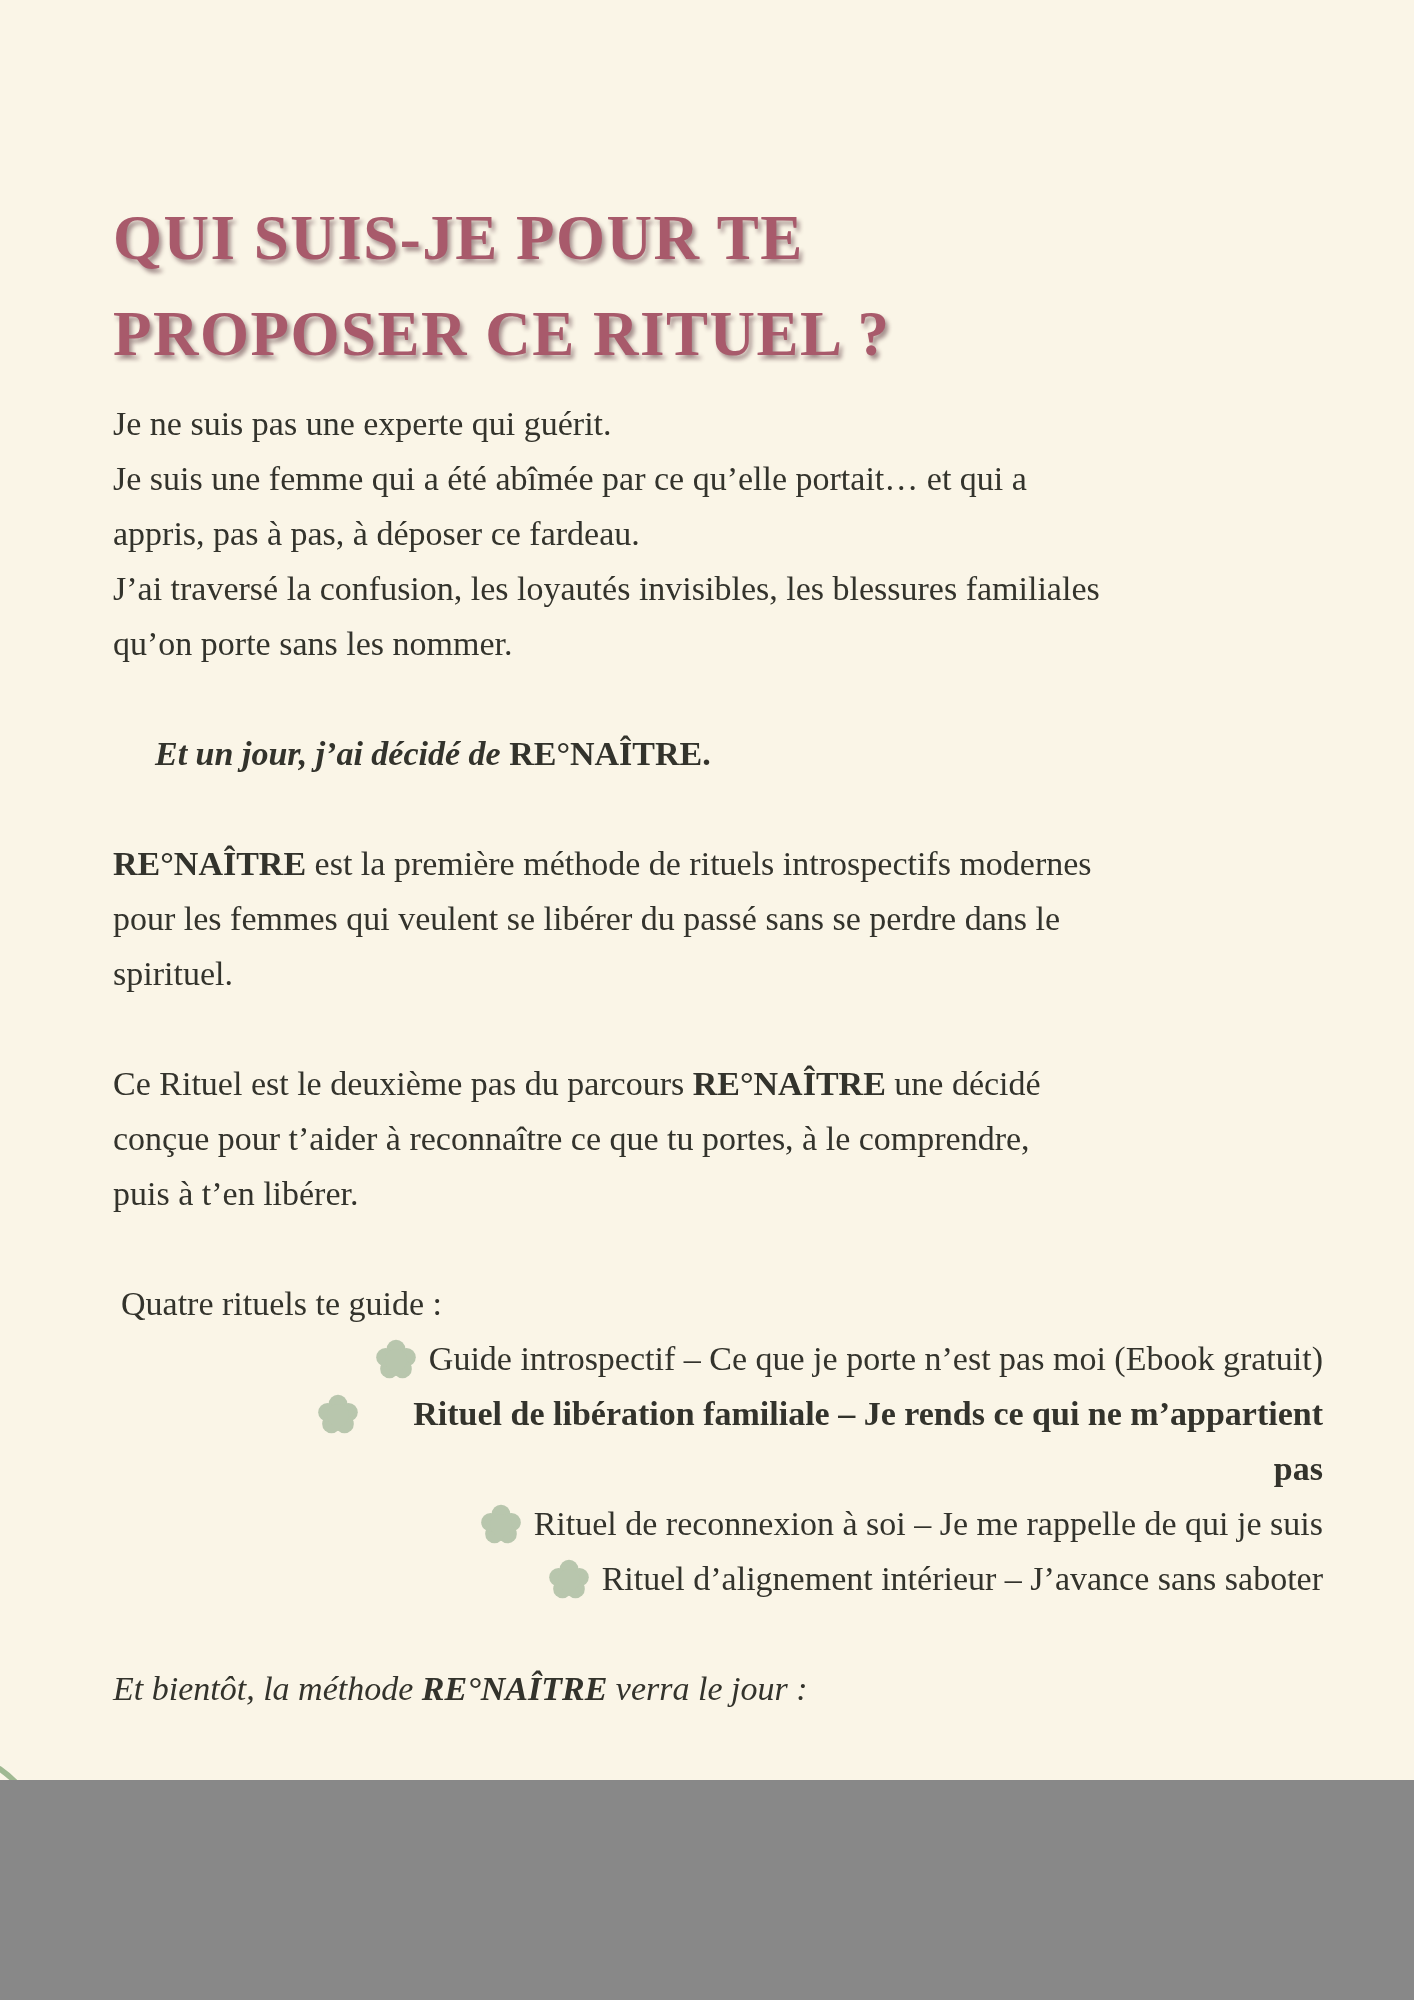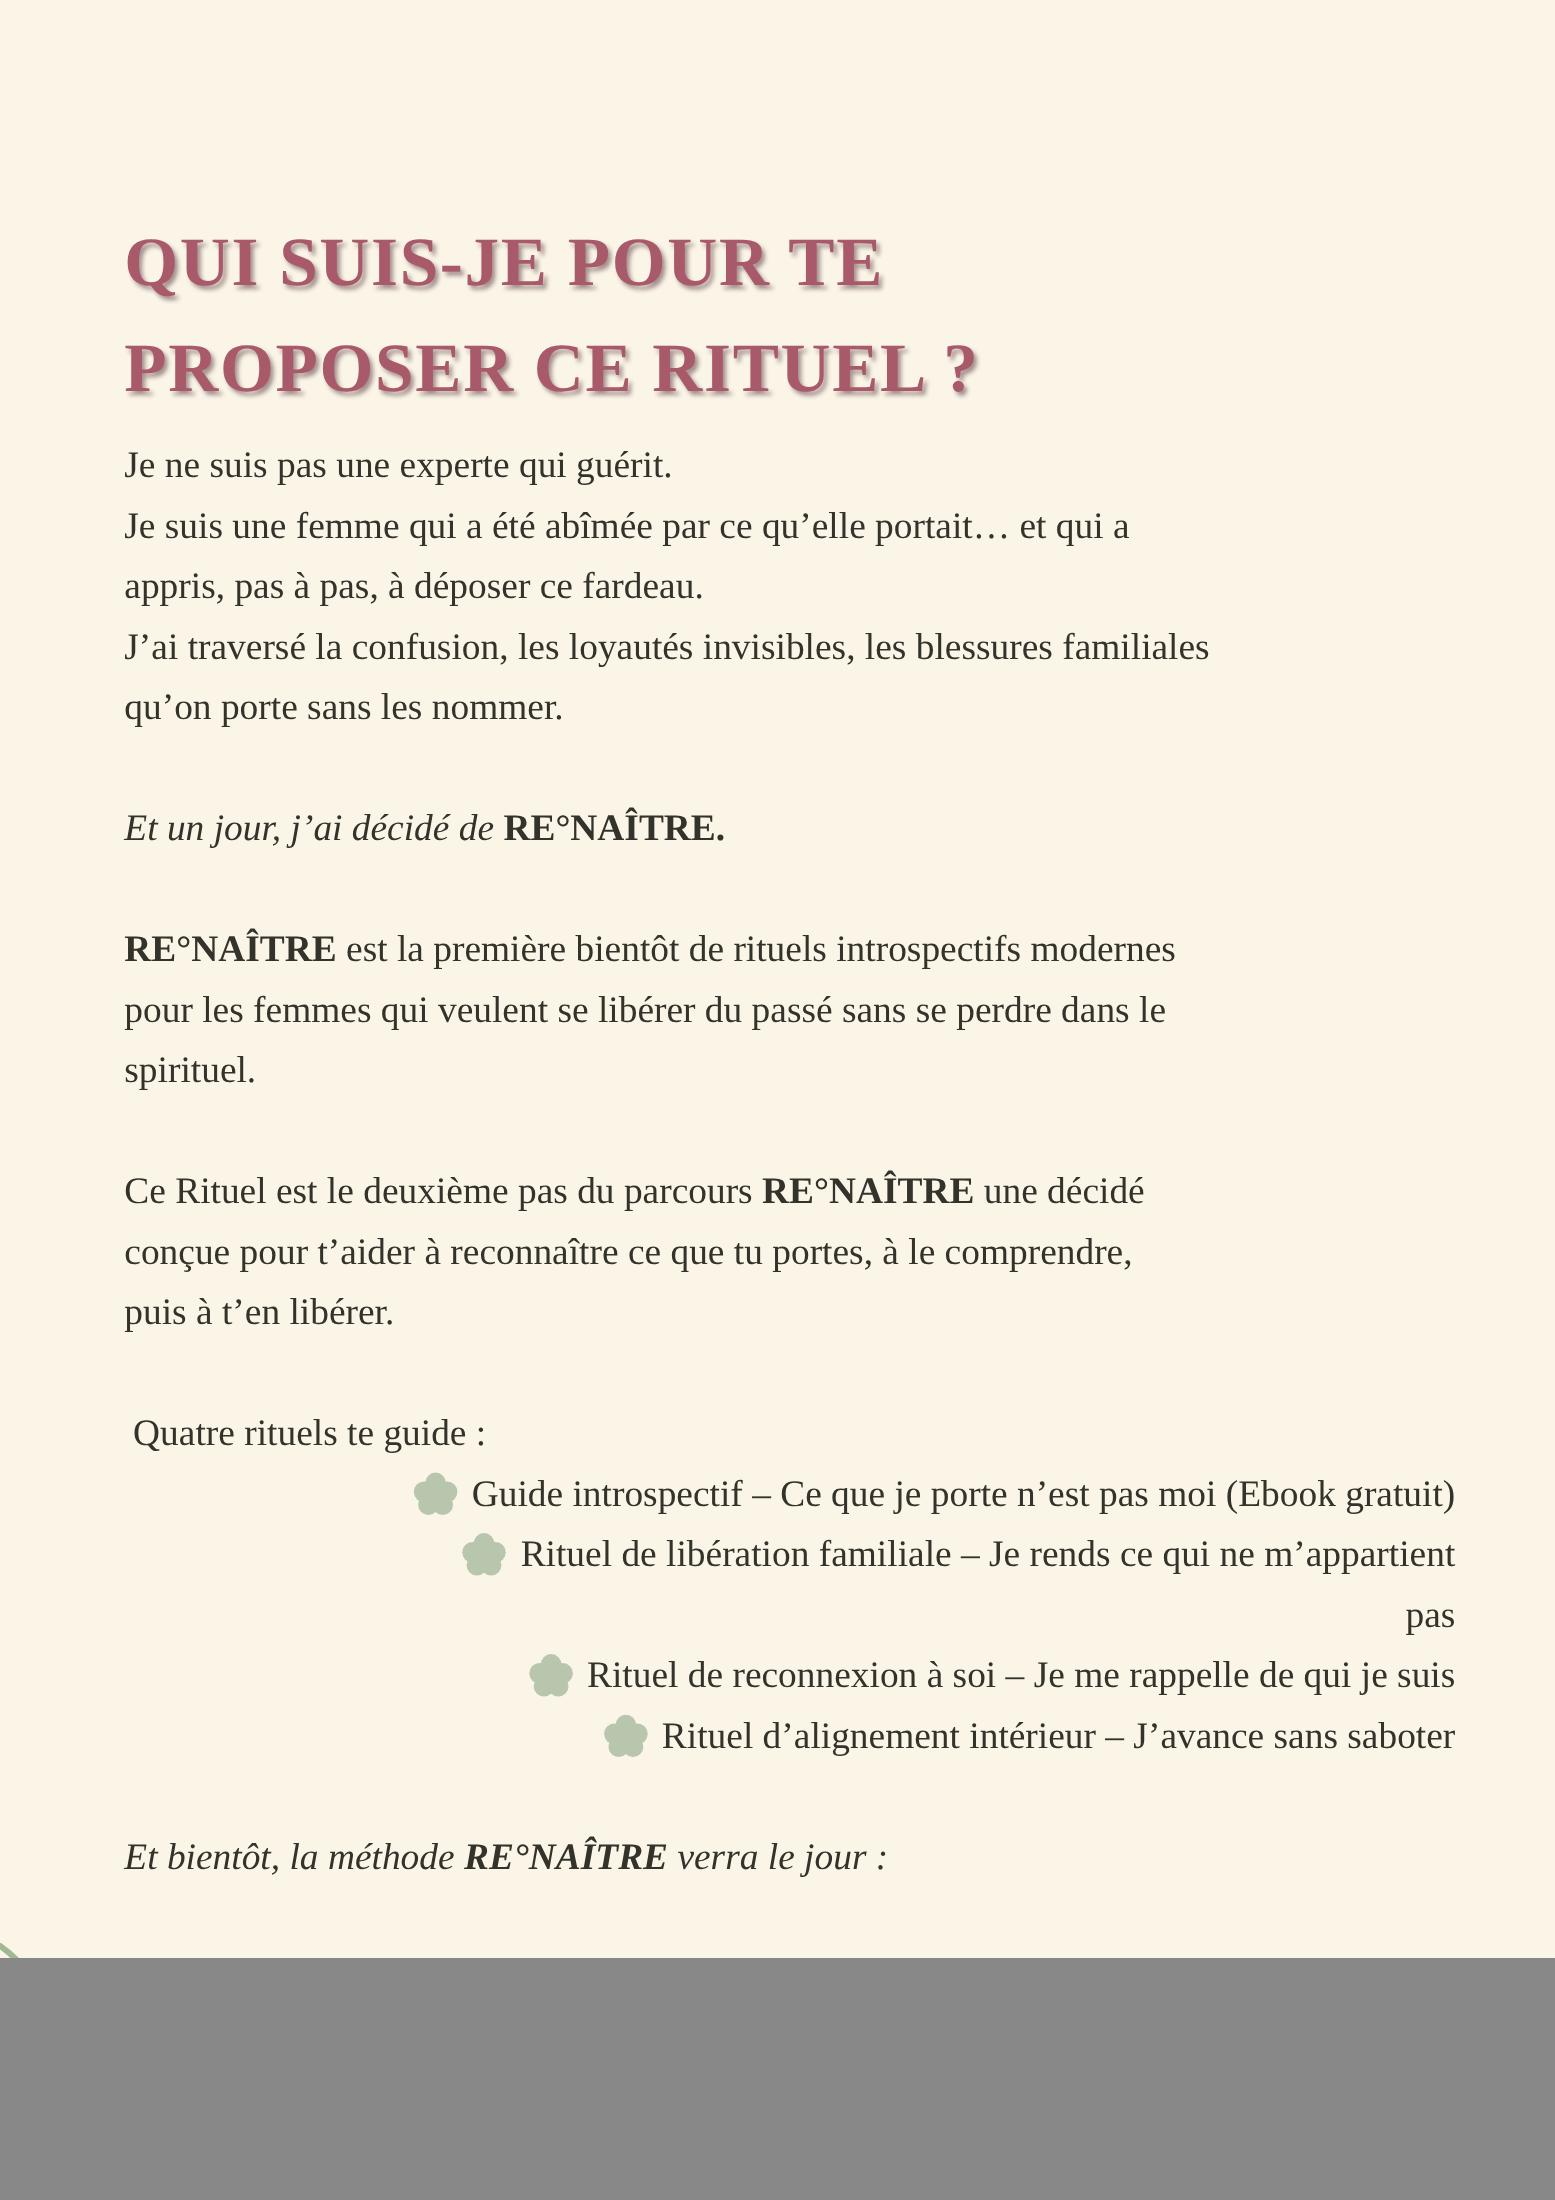--- a/index.html
+++ b/index.html
@@ -30,21 +30,21 @@
     color:var(--title);
     font-size:63px;
     line-height:96px;
     font-weight:700;
     letter-spacing:1.5px;
     text-shadow:3px 4px 4px rgba(71,34,43,0.48);
   }
   .para{margin:0;}
   .p1{margin-top:14px;}
   .gap{margin-top:55px;}
-  .bold{font-weight:400;}
+  .bold{font-weight:700;margin-left:42px;}
   .italic{font-style:italic;}
   .brand{font-weight:700;}
   .list-intro{margin-top:55px;padding-left:8px;}
   .list{margin:0;}
   .list-item{margin:0;text-align:right;}
   .flower{
     display:inline-block;
     width:44px;height:44px;
     vertical-align:-11px;
     margin-right:11px;
@@ -85,21 +85,21 @@
 <div class="page">
 
   <div class="content">
 
     <h1 class="title">QUI SUIS-JE POUR TE<br>PROPOSER CE RITUEL ?</h1>
 
     <p class="para p1">Je ne suis pas une experte qui guérit.<br>Je suis une femme qui a été abîmée par ce qu’elle portait… et qui a<br>appris, pas à pas, à déposer ce fardeau.<br>J’ai traversé la confusion, les loyautés invisibles, les blessures familiales<br>qu’on porte sans les nommer.</p>
 
     <p class="para gap"><span class="bold italic">Et un jour, j’ai décidé de </span><span class="brand">RE°NAÎTRE.</span></p>
 
-    <p class="para gap"><span class="brand">RE°NAÎTRE</span><span> est la première bientôt de rituels introspectifs modernes</span><span style="display:block">pour les femmes qui veulent se libérer du passé sans se perdre dans le<br>spirituel.</span></p>
+    <p class="para gap"><span class="brand">RE°NAÎTRE</span><span> est la première méthode de rituels introspectifs modernes</span><span style="display:block">pour les femmes qui veulent se libérer du passé sans se perdre dans le<br>spirituel.</span></p>
 
     <p class="para gap"><span>Ce Rituel est le deuxième pas du parcours </span><span class="brand">RE°NAÎTRE</span><span> une décidé</span><span style="display:block">conçue pour t’aider à reconnaître ce que tu portes, à le comprendre,<br>puis à t’en libérer.</span></p>
 
     <p class="para list-intro">Quatre rituels te guide :</p>
 
     <div class="list">
 
       <div class="list-item"><span class="flower"><svg viewBox="0 0 40 40" xmlns="http://www.w3.org/2000/svg">
               <g fill="#B8C6AD">
                 <circle cx="20" cy="11" r="8.5"></circle>

